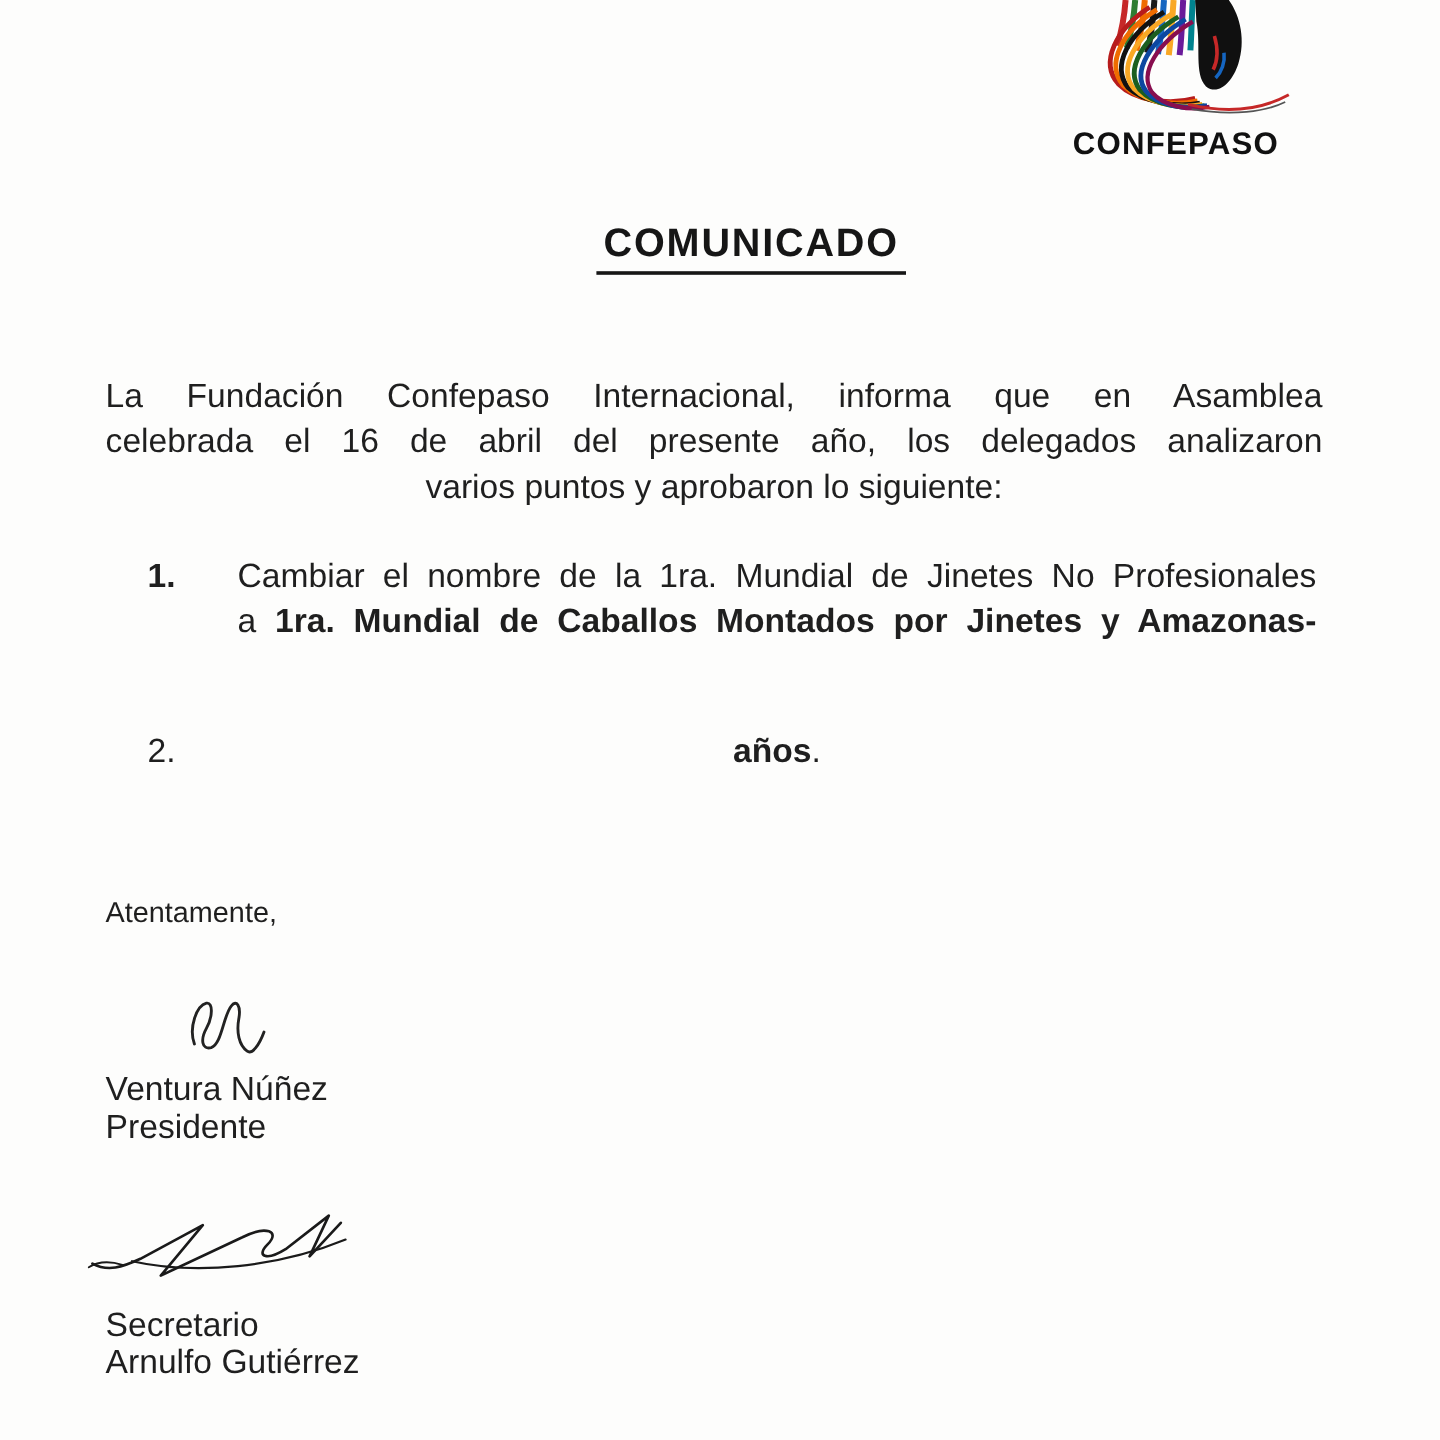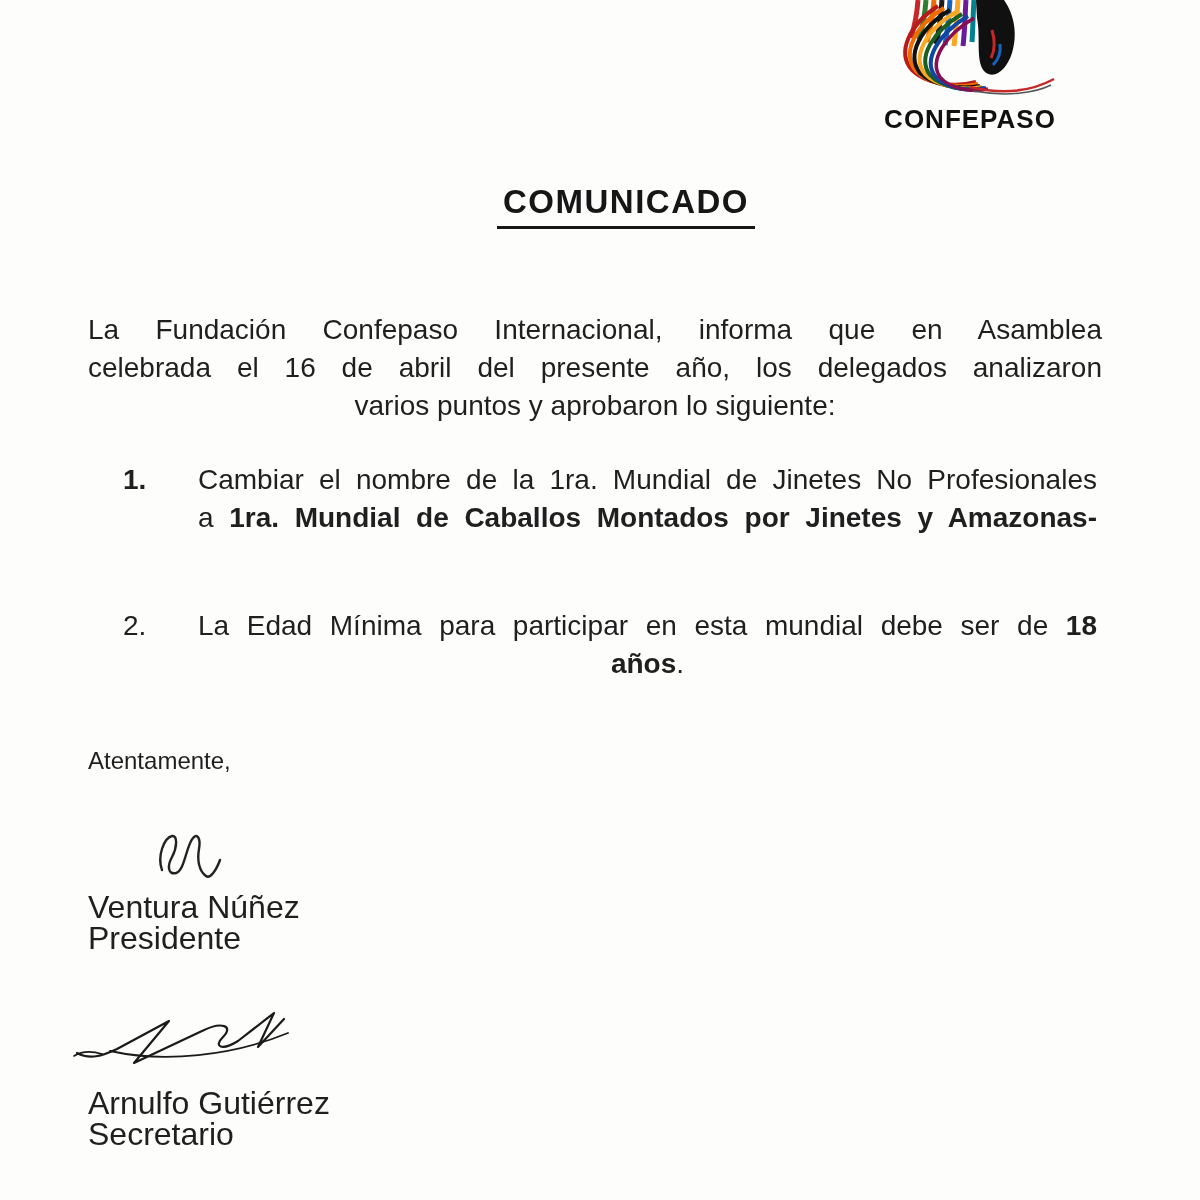--- a/index.html
+++ b/index.html
@@ -6,21 +6,21 @@
   html,body { background:#ffffff; }
   .page {
     position:relative;
     width:1200px; height:1200px;
     margin:0 auto;
     background:#fdfdfc;
     font-family:"Liberation Sans", sans-serif;
     color:#1f1f1f;
     overflow:hidden;
   }
-  .logo-wrap { position:absolute; top:0; right:134px; width:192px; text-align:center; }
+  .logo-wrap { position:absolute; top:0; right:114px; width:192px; }
   .logo-wrap svg { display:block; margin:0 auto; }
   .logo-brand {
     margin-top:8px;
     font-size:26px; font-weight:bold; color:#111;
     letter-spacing:1px;
   }
   .doc-title { position:absolute; top:183px; left:0; width:100%; text-align:center;margin-left:26px; }
   .doc-title span {
     display:inline-block;
     font-size:33px; font-weight:bold; letter-spacing:1.5px;
@@ -41,21 +41,21 @@
   }
   .item-1 { top:461px; }
   .item-2 { top:607px; }
   .num { flex:0 0 47px; }
   .num.bold { font-weight:bold; }
   .item-text { flex:1 1 auto;margin-left:28px; }
   b { font-weight:bold; }
   .closing { position:absolute; top:747px; left:88px; font-size:24px; }
   .sig1 { position:absolute; top:820px; left:148px; }
   .sig2 { position:absolute; top:993px; left:72px; }
-  .signer { position:absolute; left:88px; font-size:32px; line-height:31px; }
+  .signer { position:absolute; left:88px; font-size:28px; line-height:31px; }
   .signer-1 { top:892px; }
   .signer-2 { top:1088px; }
 </style>
 </head>
 <body>
 
 <div class="page">
 
   <div class="logo-wrap">
     <svg width="192" height="96" viewBox="0 0 192 96" xmlns="http://www.w3.org/2000/svg">
@@ -101,21 +101,20 @@
     <span class="num bold">1.</span>
     <div class="item-text">
       <div class="jline">Cambiar el nombre de la 1ra. Mundial de Jinetes No Profesionales</div>
       <div class="jline"><span>a </span><b>1ra. Mundial de Caballos Montados por Jinetes y Amazonas-</b></div>
     </div>
   </div>
 
   <div class="list-item item-2">
     <span class="num">2.</span>
     <div class="item-text">
-      <div class="jline"><span>La Edad Mínima para participar en esta mundial debe ser de </span><b>18</b></div>
       <div class="lline"><b>años</b><span>.</span></div>
     </div>
   </div>
 
   <div class="closing">Atentamente,</div>
 
   <svg class="sig1" width="100" height="70" viewBox="0 0 100 70" xmlns="http://www.w3.org/2000/svg">
     <path d="M14,50 C9,36 16,18 24,16 C30,15 29,28 24,37 C19,46 20,55 28,53 C37,50 38,26 45,18 C49,13 53,18 51,29 C49,40 51,51 58,56 C62,59 68,51 72,40" stroke="#222" stroke-width="2.4" fill="none" stroke-linecap="round"></path>
   </svg>
 
@@ -124,17 +123,17 @@
     <div>Presidente</div>
   </div>
 
   <svg class="sig2" width="240" height="85" viewBox="0 0 240 85" xmlns="http://www.w3.org/2000/svg">
     <path d="M5,60 C18,67 30,63 45,56 L97,28 L62,70 L130,38 C150,28 162,33 151,44 C141,54 150,58 166,48 L202,20 L186,54 L212,26" stroke="#1a1a1a" stroke-width="2.2" fill="none" stroke-linejoin="round" stroke-linecap="round"></path>
     <path d="M38,58 C92,70 160,63 216,40" stroke="#1a1a1a" stroke-width="1.8" fill="none" stroke-linecap="round"></path>
     <path d="M2,63 C10,58 20,58 30,61" stroke="#1a1a1a" stroke-width="1.6" fill="none" stroke-linecap="round"></path>
   </svg>
 
   <div class="signer signer-2">
+    <div>Secretario</div>
     <div>Arnulfo Gutiérrez</div>
-    <div>Secretario</div>
   </div>
 
 </div>
 
 </body></html>

